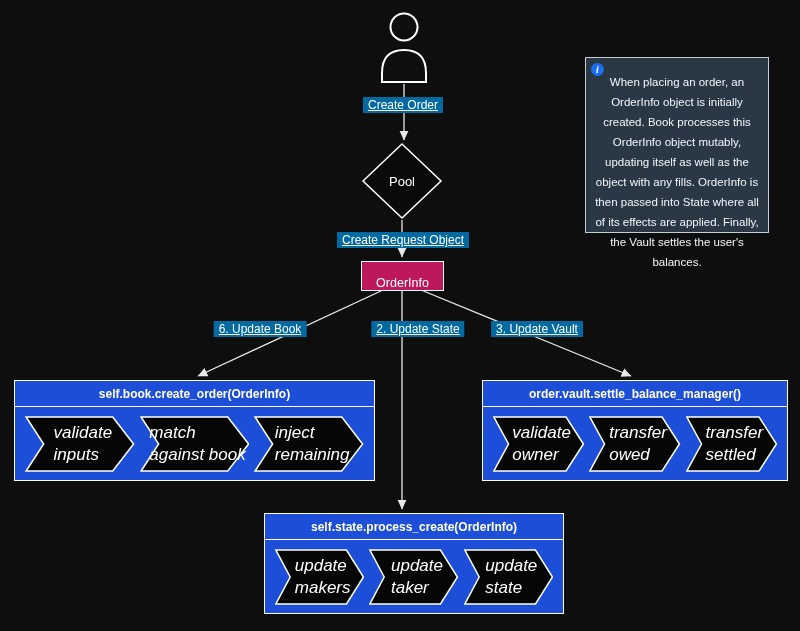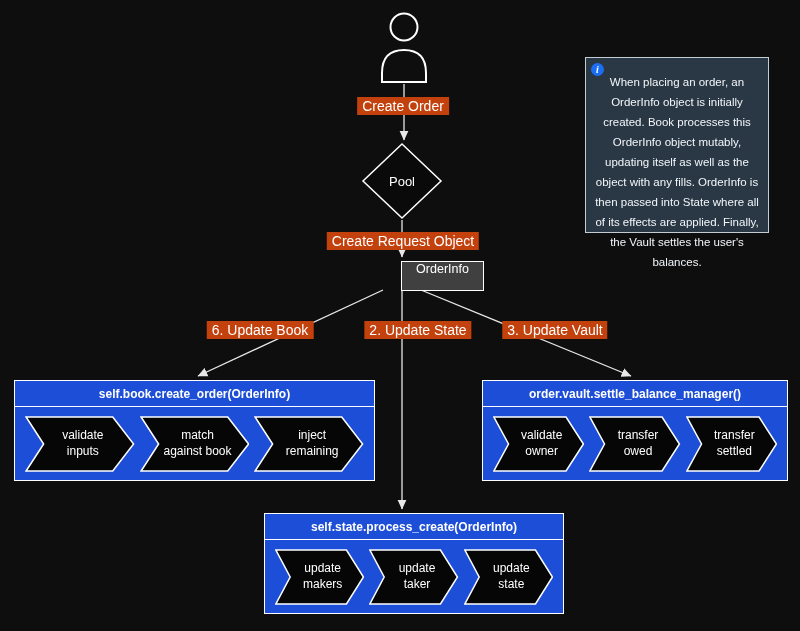--- a/index.html
+++ b/index.html
@@ -8,42 +8,42 @@
     background: #0e0e0e;
     font-family: "Liberation Sans", sans-serif;
     color: #ffffff;
     overflow: hidden;
   }
   .canvas { position: relative; width: 800px; height: 631px; }
   .wires { position: absolute; left: 0; top: 0; width: 800px; height: 631px; }
 
   .node-label {
     position: absolute;
-    font-size: 14px;
+    font-size: 12px;
     color: #fff;
-    background: #c2410c;
+    background: #0369a1;
     padding: 1px 5px;
     transform: translateX(-50%);
     white-space: nowrap;
+    text-decoration: underline;
   }
   .pool-label {
     position: absolute;
     transform: translate(-50%, -50%);
     font-size: 13px;
     color: #fff;
     background: transparent;
     white-space: nowrap;
   }
   .orderinfo-box {
     position: absolute;
     border: 1.5px solid #fff;
-    background: #404040;
-    display: flex; align-items: flex-start; justify-content: center;
+    background: #be185d;
+    display: flex; align-items: flex-end; justify-content: center;
     font-size: 12.5px;
-    margin-left: 40px;
   }
   .container-box {
     position: absolute;
     border: 1px solid #fff;
     background: #1d4ed8;
     box-sizing: border-box;
   }
   .container-title {
     height: 25px;
     border-bottom: 1px solid #fff;
@@ -56,25 +56,26 @@
     display: flex;
     gap: 5px;
     padding: 9px 10px 0 10px;
   }
   .step { position: relative; flex: 1; height: 56px; }
   .step svg { position: absolute; inset: 0; width: 100%; height: 100%; }
   .step polygon { fill: #060606; stroke: #fff; stroke-width: 1.5; }
   .step-label {
     position: absolute; inset: 0;
     display: flex; align-items: center; justify-content: center;
-    text-align: center;
-    font-size: 12px;
+    text-align: left;
+    font-size: 17px;
     line-height: 1.3;
     white-space: pre-line;
     padding-left: 6px;
+    font-style: italic;
   }
   .note {
     position: absolute;
     left: 585px; top: 57px;
     width: 184px; height: 176px;
     background: #2a3744;
     border: 1px solid #c2cdd6;
     box-sizing: border-box;
   }
   .note-text {
@@ -133,21 +134,21 @@
   <div class="pool-label" style="left:402px; top:181px;">Pool</div>
 
   <div class="node-label" style="left:403px; top:232px;">Create Request Object</div>
 
   <div class="orderinfo-box" style="left:361px; top:261px; width:81px; height:28px;">
     <span>OrderInfo</span>
   </div>
 
   <div class="node-label" style="left:260px; top:321px;">6. Update Book</div>
   <div class="node-label" style="left:418px; top:321px;">2. Update State</div>
-  <div class="node-label" style="left:555px; top:321px;">3. Update Vault</div>
+  <div class="node-label" style="left:537px; top:321px;">3. Update Vault</div>
 
   <div class="container-box" style="left:14px; top:380px; width:361px; height:101px;">
     <div class="container-title">self.book.create_order(OrderInfo)</div>
     <div class="steps">
       <div class="step">
         <svg viewBox="0 0 100 56" preserveAspectRatio="none">
           <polygon points="1,1 80,1 99,28 80,55 1,55 17,28" vector-effect="non-scaling-stroke"></polygon>
         </svg>
         <div class="step-label">validate
 inputs</div>

